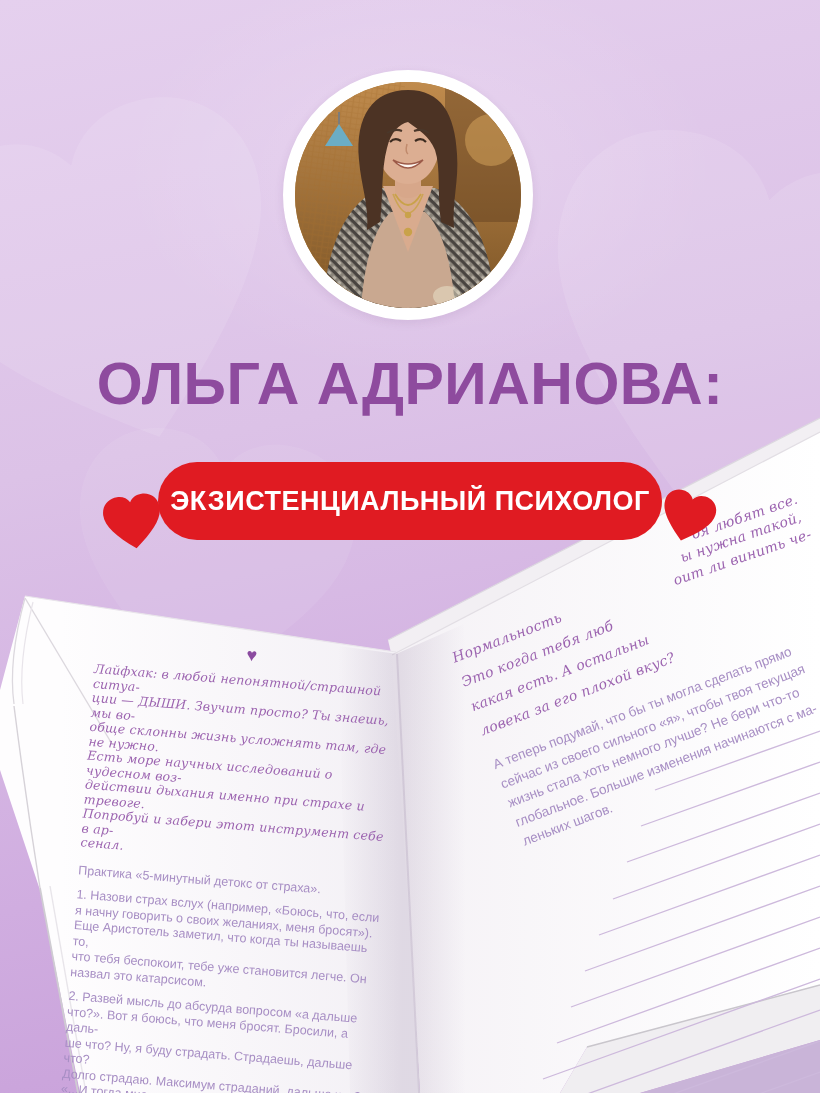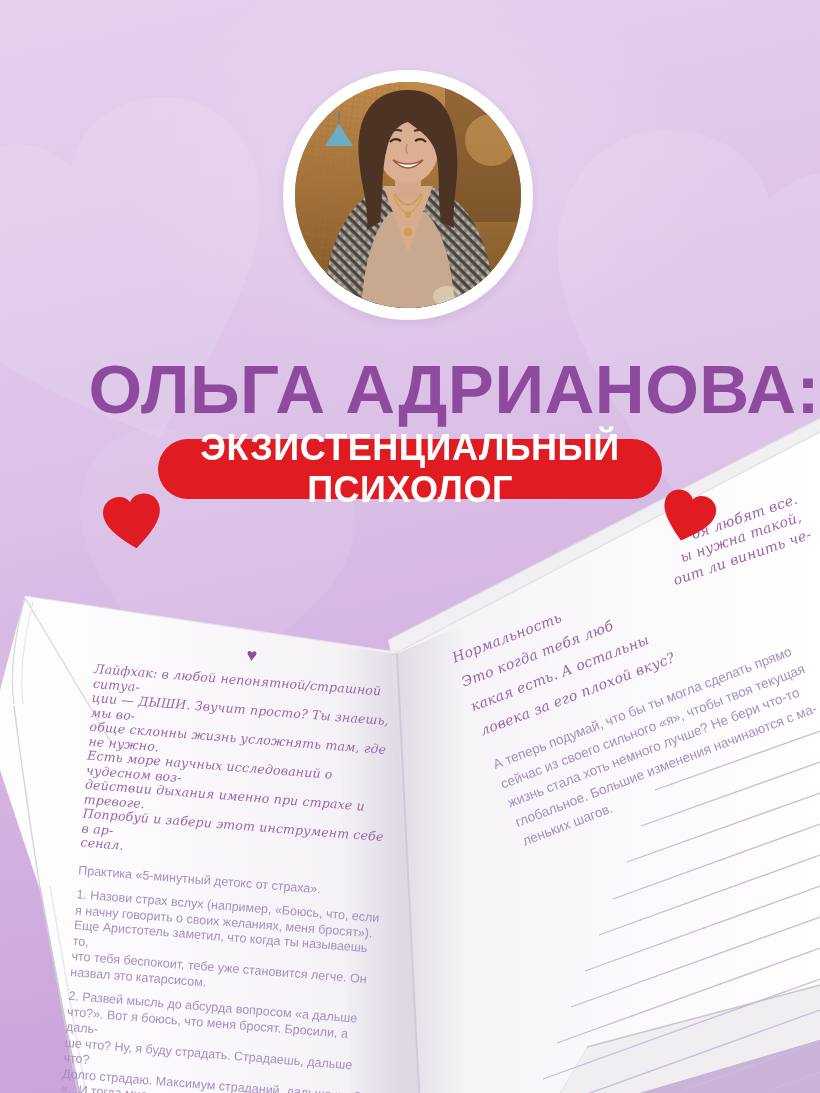--- a/index.html
+++ b/index.html
@@ -20,31 +20,31 @@
   
   .photo-ring{
     position:absolute;left:283px;top:70px;width:226px;height:226px;
     border:12px solid #ffffff;border-radius:50%;overflow:hidden;
     box-shadow:0 3px 10px rgba(90,50,110,.10);background:#a9762f;
   }
   .photo-ring svg{display:block;}
 
   
   .title{
-    position:absolute;left:0;right:0;top:350px;text-align:right;
-    font-size:69px;font-weight:800;letter-spacing:.5px;color:#8e4b9e;
+    position:absolute;left:0;right:0;top:350px;text-align:center;
+    font-size:59px;font-weight:800;letter-spacing:.5px;color:#8e4b9e;
   }
 
   
   .badge{
     position:absolute;background:#e01b22;color:#ffffff;
     display:flex;align-items:center;justify-content:center;text-align:center;
     font-weight:800;z-index:50;white-space:pre-line;
   }
-  #badge-1{left:158px;top:439px;width:504px;height:60px;border-radius:39px;font-size:36px;letter-spacing:.5px;}
+  #badge-1{left:158px;top:462px;width:504px;height:78px;border-radius:39px;font-size:27px;letter-spacing:.5px;}
   #badge-2{left:185px;top:527px;width:451px;height:99px;border-radius:42px;font-size:27px;line-height:35px;letter-spacing:.5px;}
 
   
   .side-heart{position:absolute;z-index:52;}
   .side-heart svg{display:block;width:100%;height:100%;}
   #heart-left{left:102px;top:494px;width:62px;height:57px;transform:rotate(-8deg);}
   #heart-right{left:659px;top:491px;width:57px;height:53px;transform:rotate(16deg);}
 
   
   .book-svg{position:absolute;left:0;top:0;z-index:10;}

